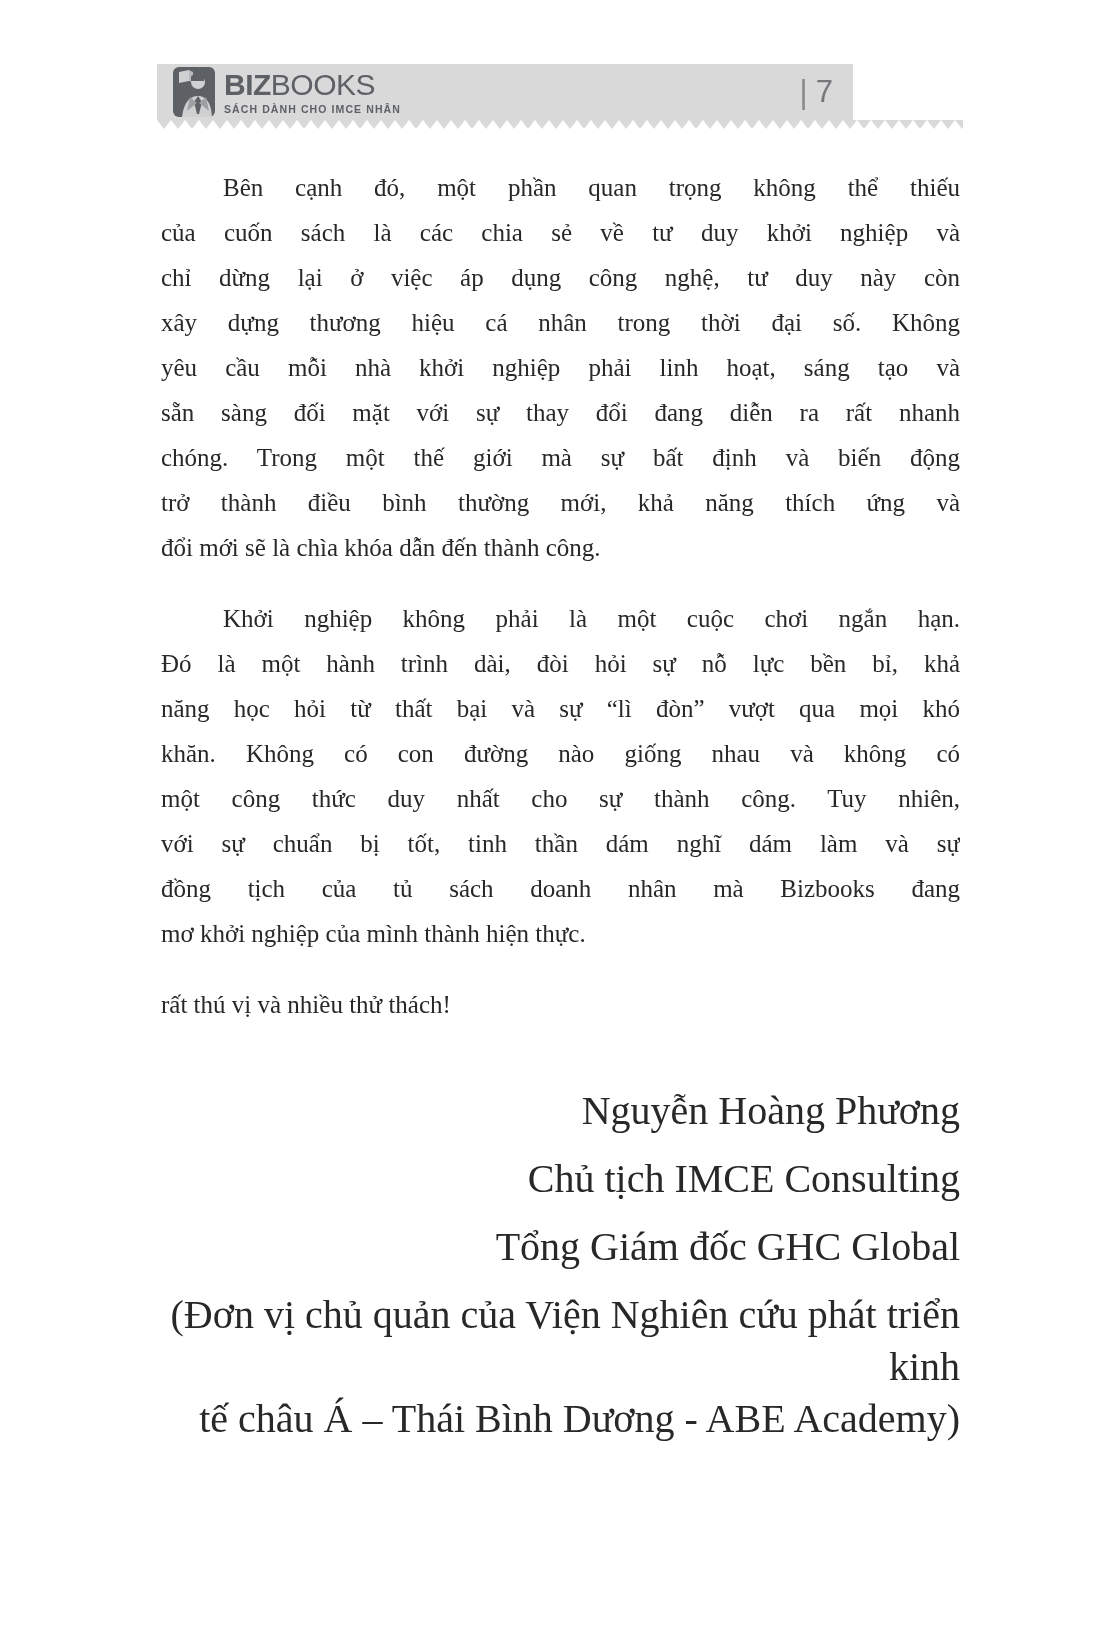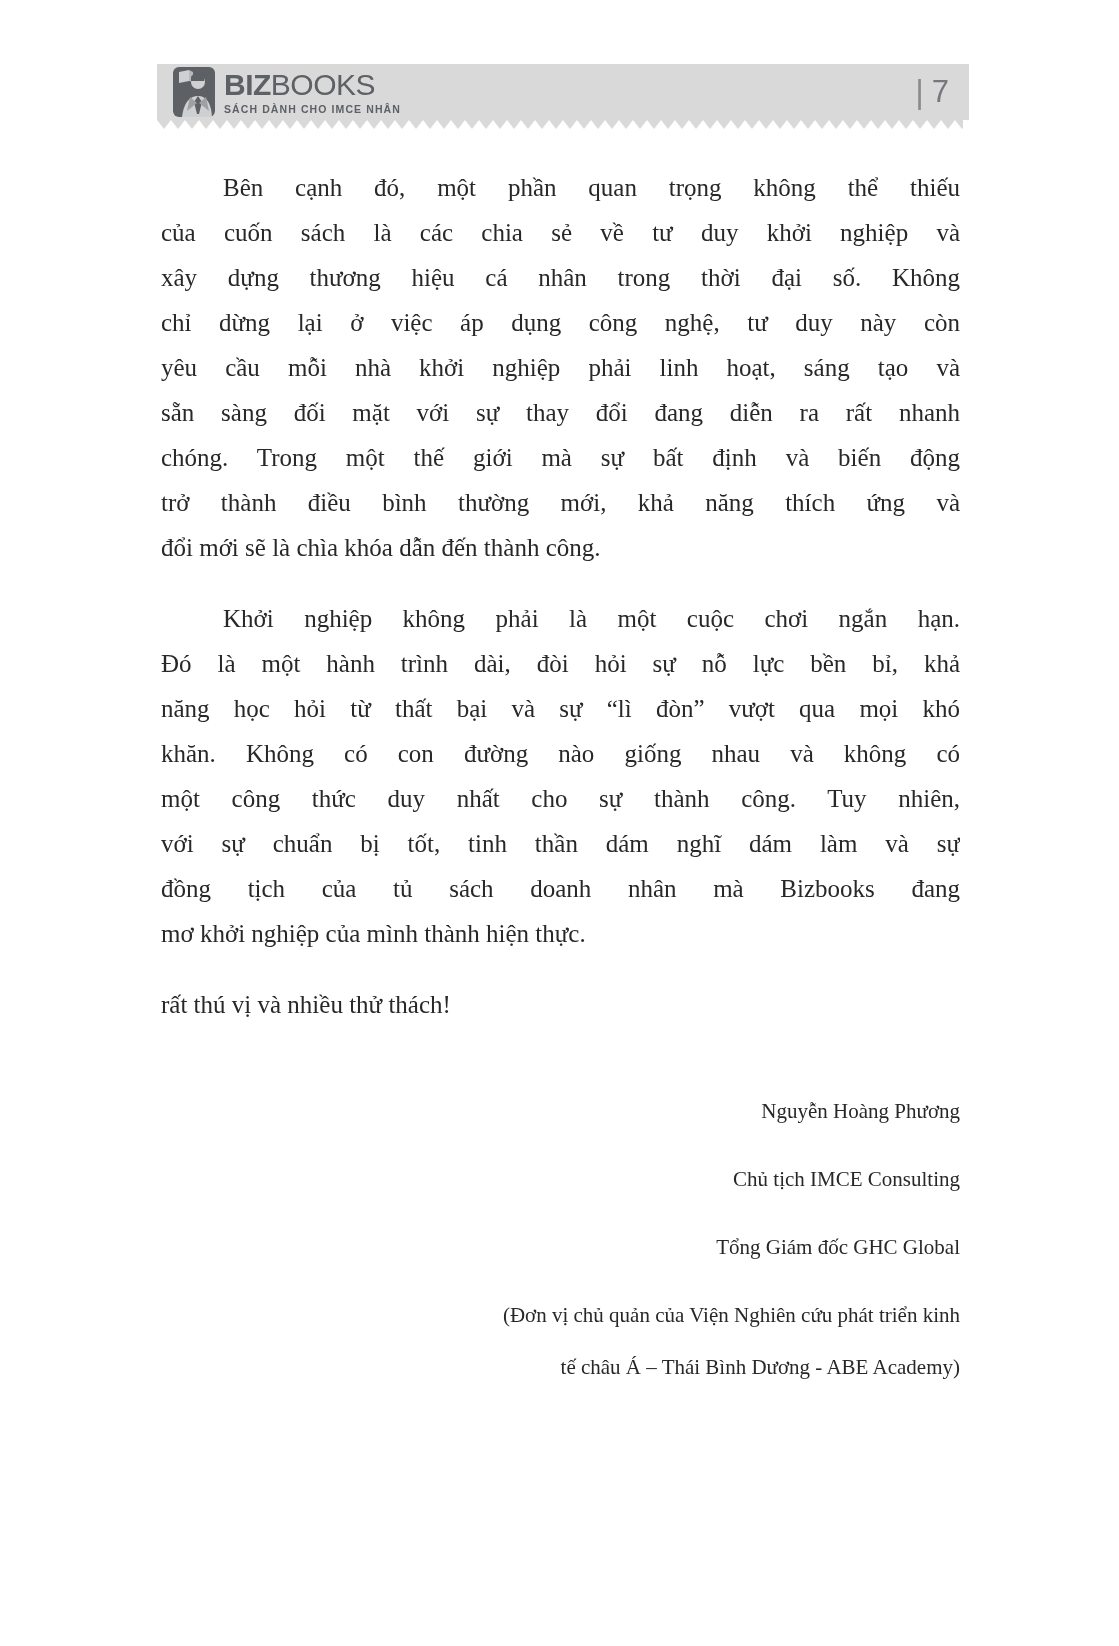--- a/index.html
+++ b/index.html
@@ -2,21 +2,21 @@
 <html><head>
 <meta charset="utf-8">
 <style>
   html,body{margin:0;padding:0;background:#ffffff;}
   .page{
     position:relative;width:1119px;height:1646px;background:#ffffff;overflow:hidden;
     font-family:"Liberation Serif","DejaVu Serif",serif;color:#282828;
   }
 
   
-  .band-wrap{position:absolute;left:157px;top:64px;width:812px;}
+  .band-wrap{position:absolute;left:157px;top:64px;width:696px;}
   .band{
     background:#d9d9da;height:56px;display:flex;align-items:center;
     justify-content:space-between;padding:0 20px 0 16px;box-sizing:border-box;
   }
   .zigzag{display:flex;overflow:hidden;width:806px;height:9px;}
   .zigzag i{
     flex:0 0 auto;width:0;height:0;display:block;
     border-left:7px solid transparent;border-right:7px solid transparent;
     border-top:9px solid #d9d9da;
   }
@@ -47,21 +47,21 @@
     hyphens:none;overflow:hidden;
   }
   .line.justify{text-align:justify;text-align-last:justify;}
   .line.last{text-align:left;}
   .line.indent{text-indent:62px;}
 
   
   .signature{margin-top:58px;}
   .sig-entry{text-align:right;}
   .sig-entry + .sig-entry{margin-top:16px;}
-  .sig-line{font-size:21px;line-height:52px;text-align:right;}
+  .sig-line{font-size:40px;line-height:52px;text-align:right;}
 </style>
 </head>
 <body>
 
 <div class="page">
 
   <header class="band-wrap">
     <div class="band">
       <div class="logo">
         <svg class="logo-icon" width="42" height="50" viewBox="0 0 42 50" aria-hidden="true">
@@ -147,22 +147,22 @@
         <i></i>
         <i></i>
       </div>
   </header>
 
   <main class="content">
     <div id="paragraphs">
         <div class="paragraph">
           <div class="line justify indent">Bên cạnh đó, một phần quan trọng không thể thiếu</div>
           <div class="line justify">của cuốn sách là các chia sẻ về tư duy khởi nghiệp và</div>
+          <div class="line justify">chỉ dừng lại ở việc áp dụng công nghệ, tư duy này còn</div>
           <div class="line justify">xây dựng thương hiệu cá nhân trong thời đại số. Không</div>
-          <div class="line justify">chỉ dừng lại ở việc áp dụng công nghệ, tư duy này còn</div>
           <div class="line justify">yêu cầu mỗi nhà khởi nghiệp phải linh hoạt, sáng tạo và</div>
           <div class="line justify">sẵn sàng đối mặt với sự thay đổi đang diễn ra rất nhanh</div>
           <div class="line justify">chóng. Trong một thế giới mà sự bất định và biến động</div>
           <div class="line justify">trở thành điều bình thường mới, khả năng thích ứng và</div>
           <div class="line last">đổi mới sẽ là chìa khóa dẫn đến thành công.</div>
         </div>
         <div class="paragraph">
           <div class="line justify indent">Khởi nghiệp không phải là một cuộc chơi ngắn hạn.</div>
           <div class="line justify">Đó là một hành trình dài, đòi hỏi sự nỗ lực bền bỉ, khả</div>
           <div class="line justify">năng học hỏi từ thất bại và sự “lì đòn” vượt qua mọi khó</div>

